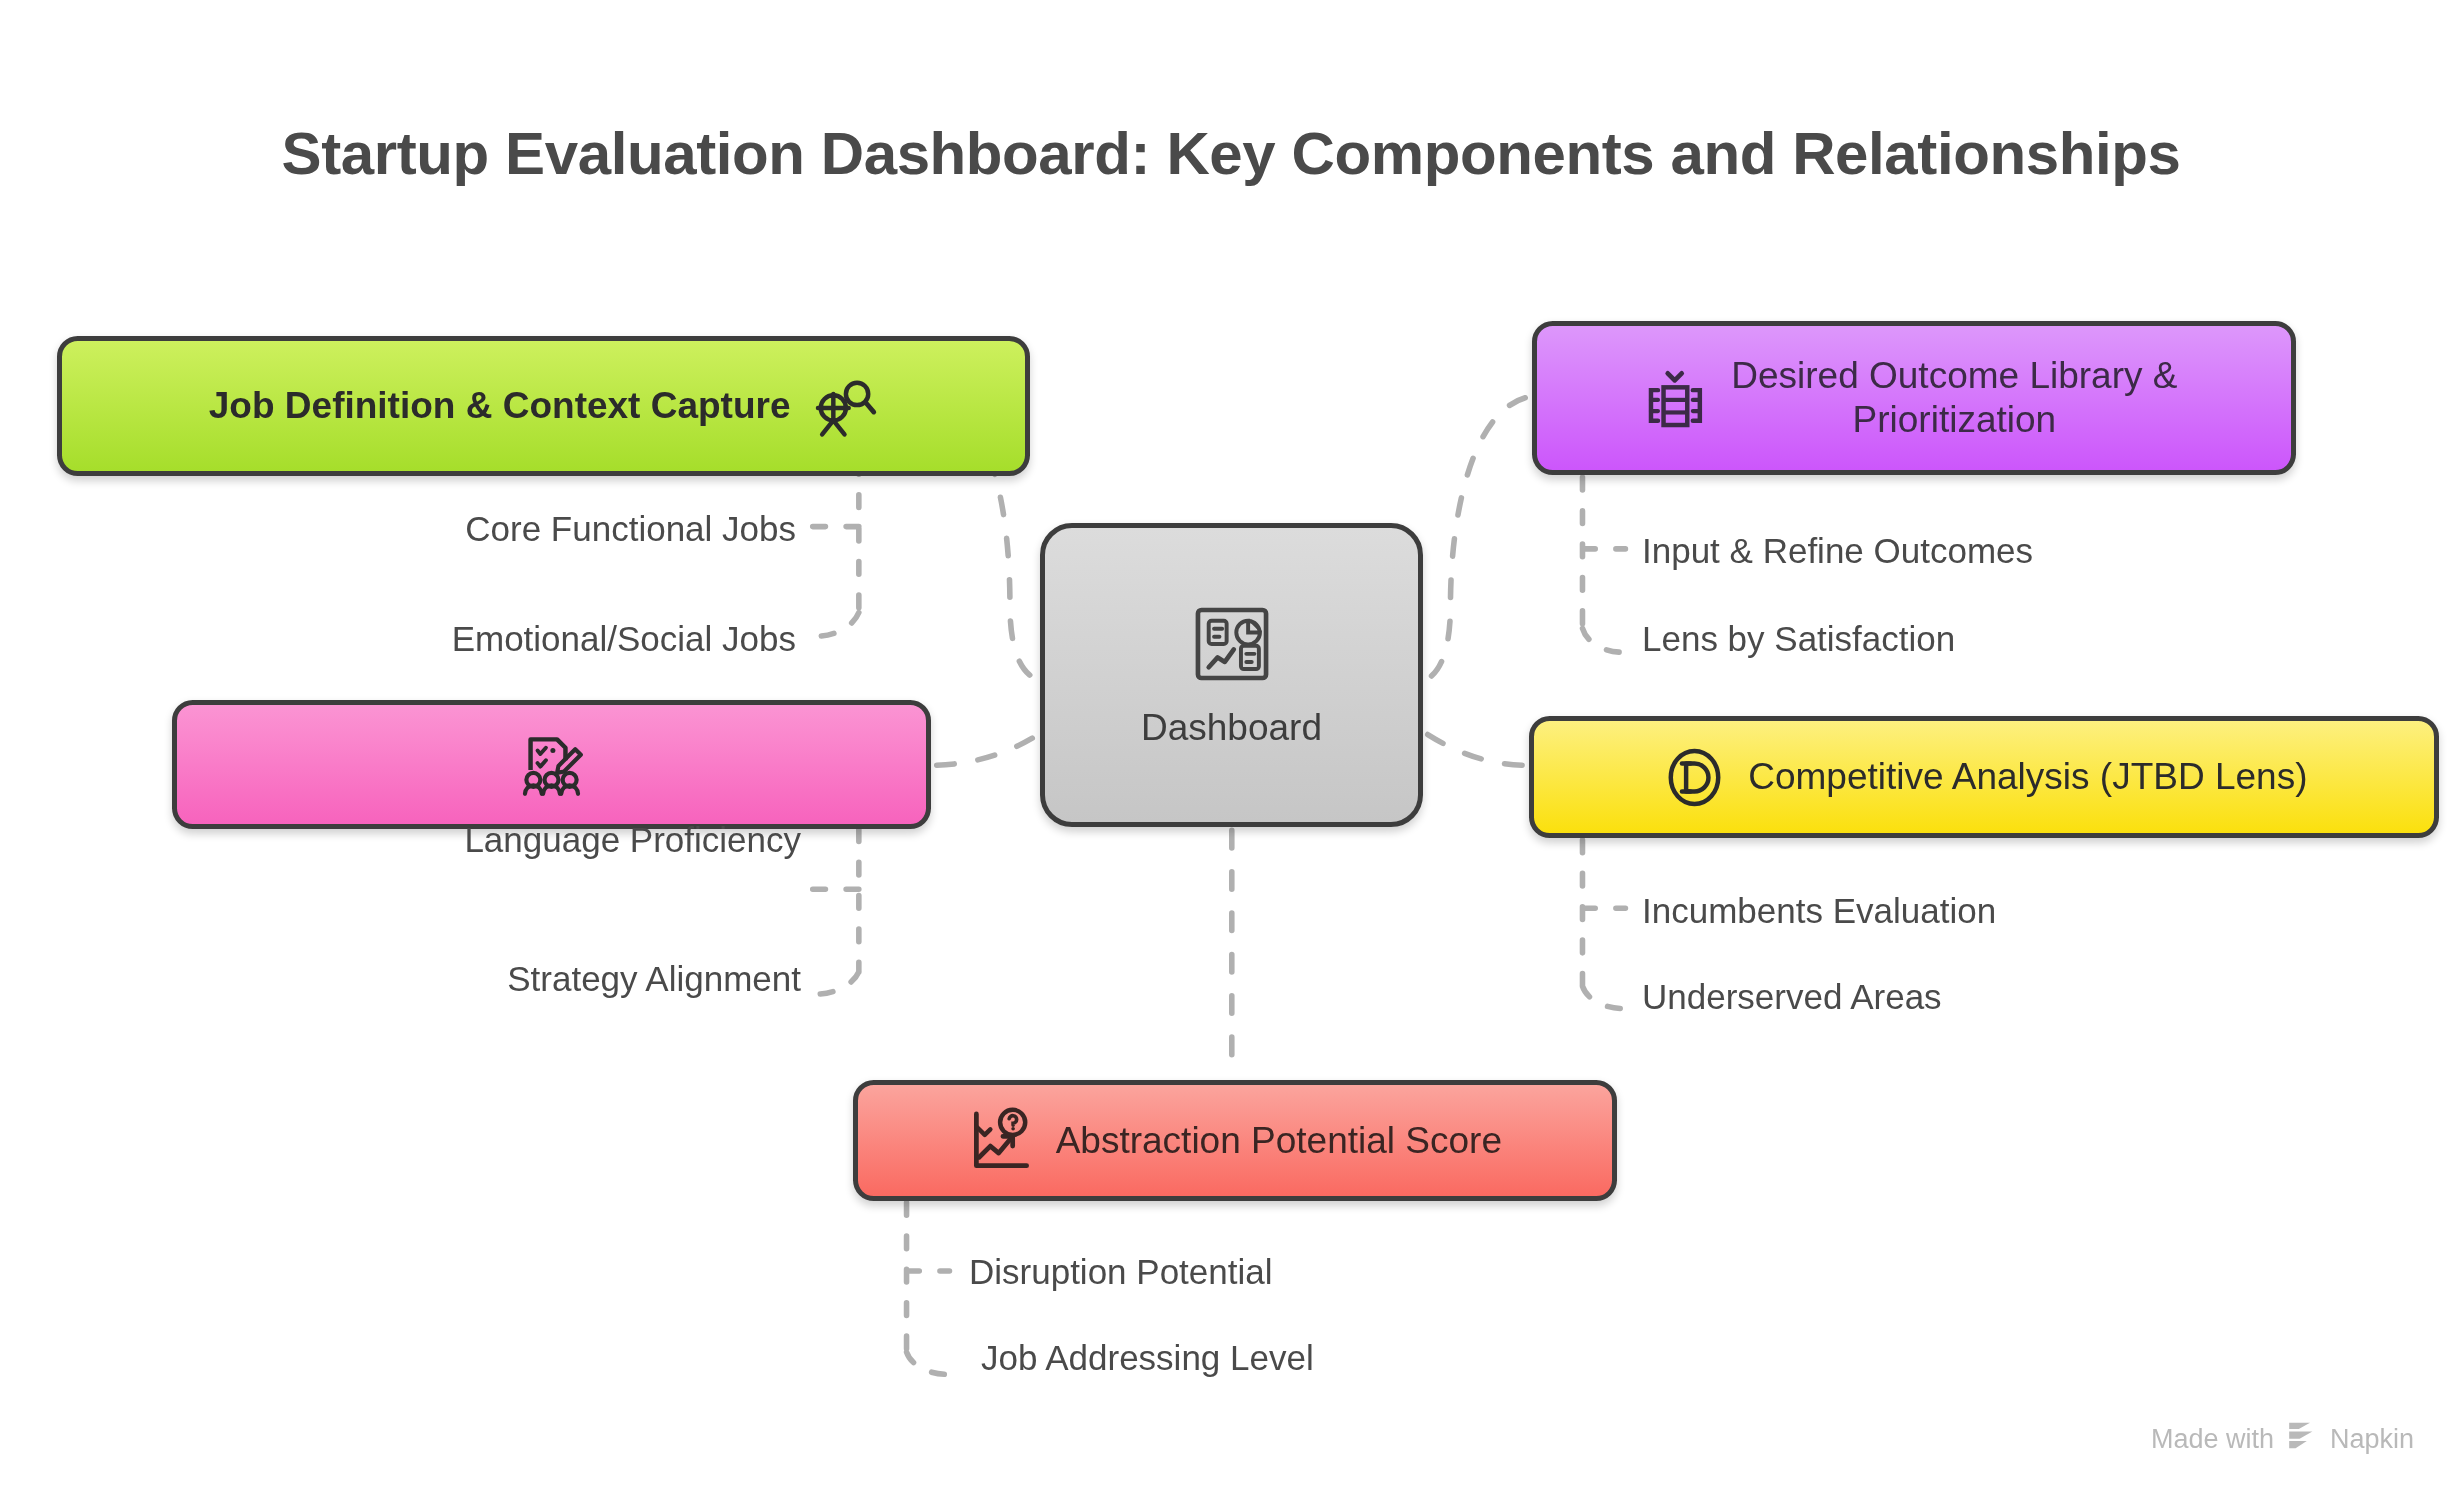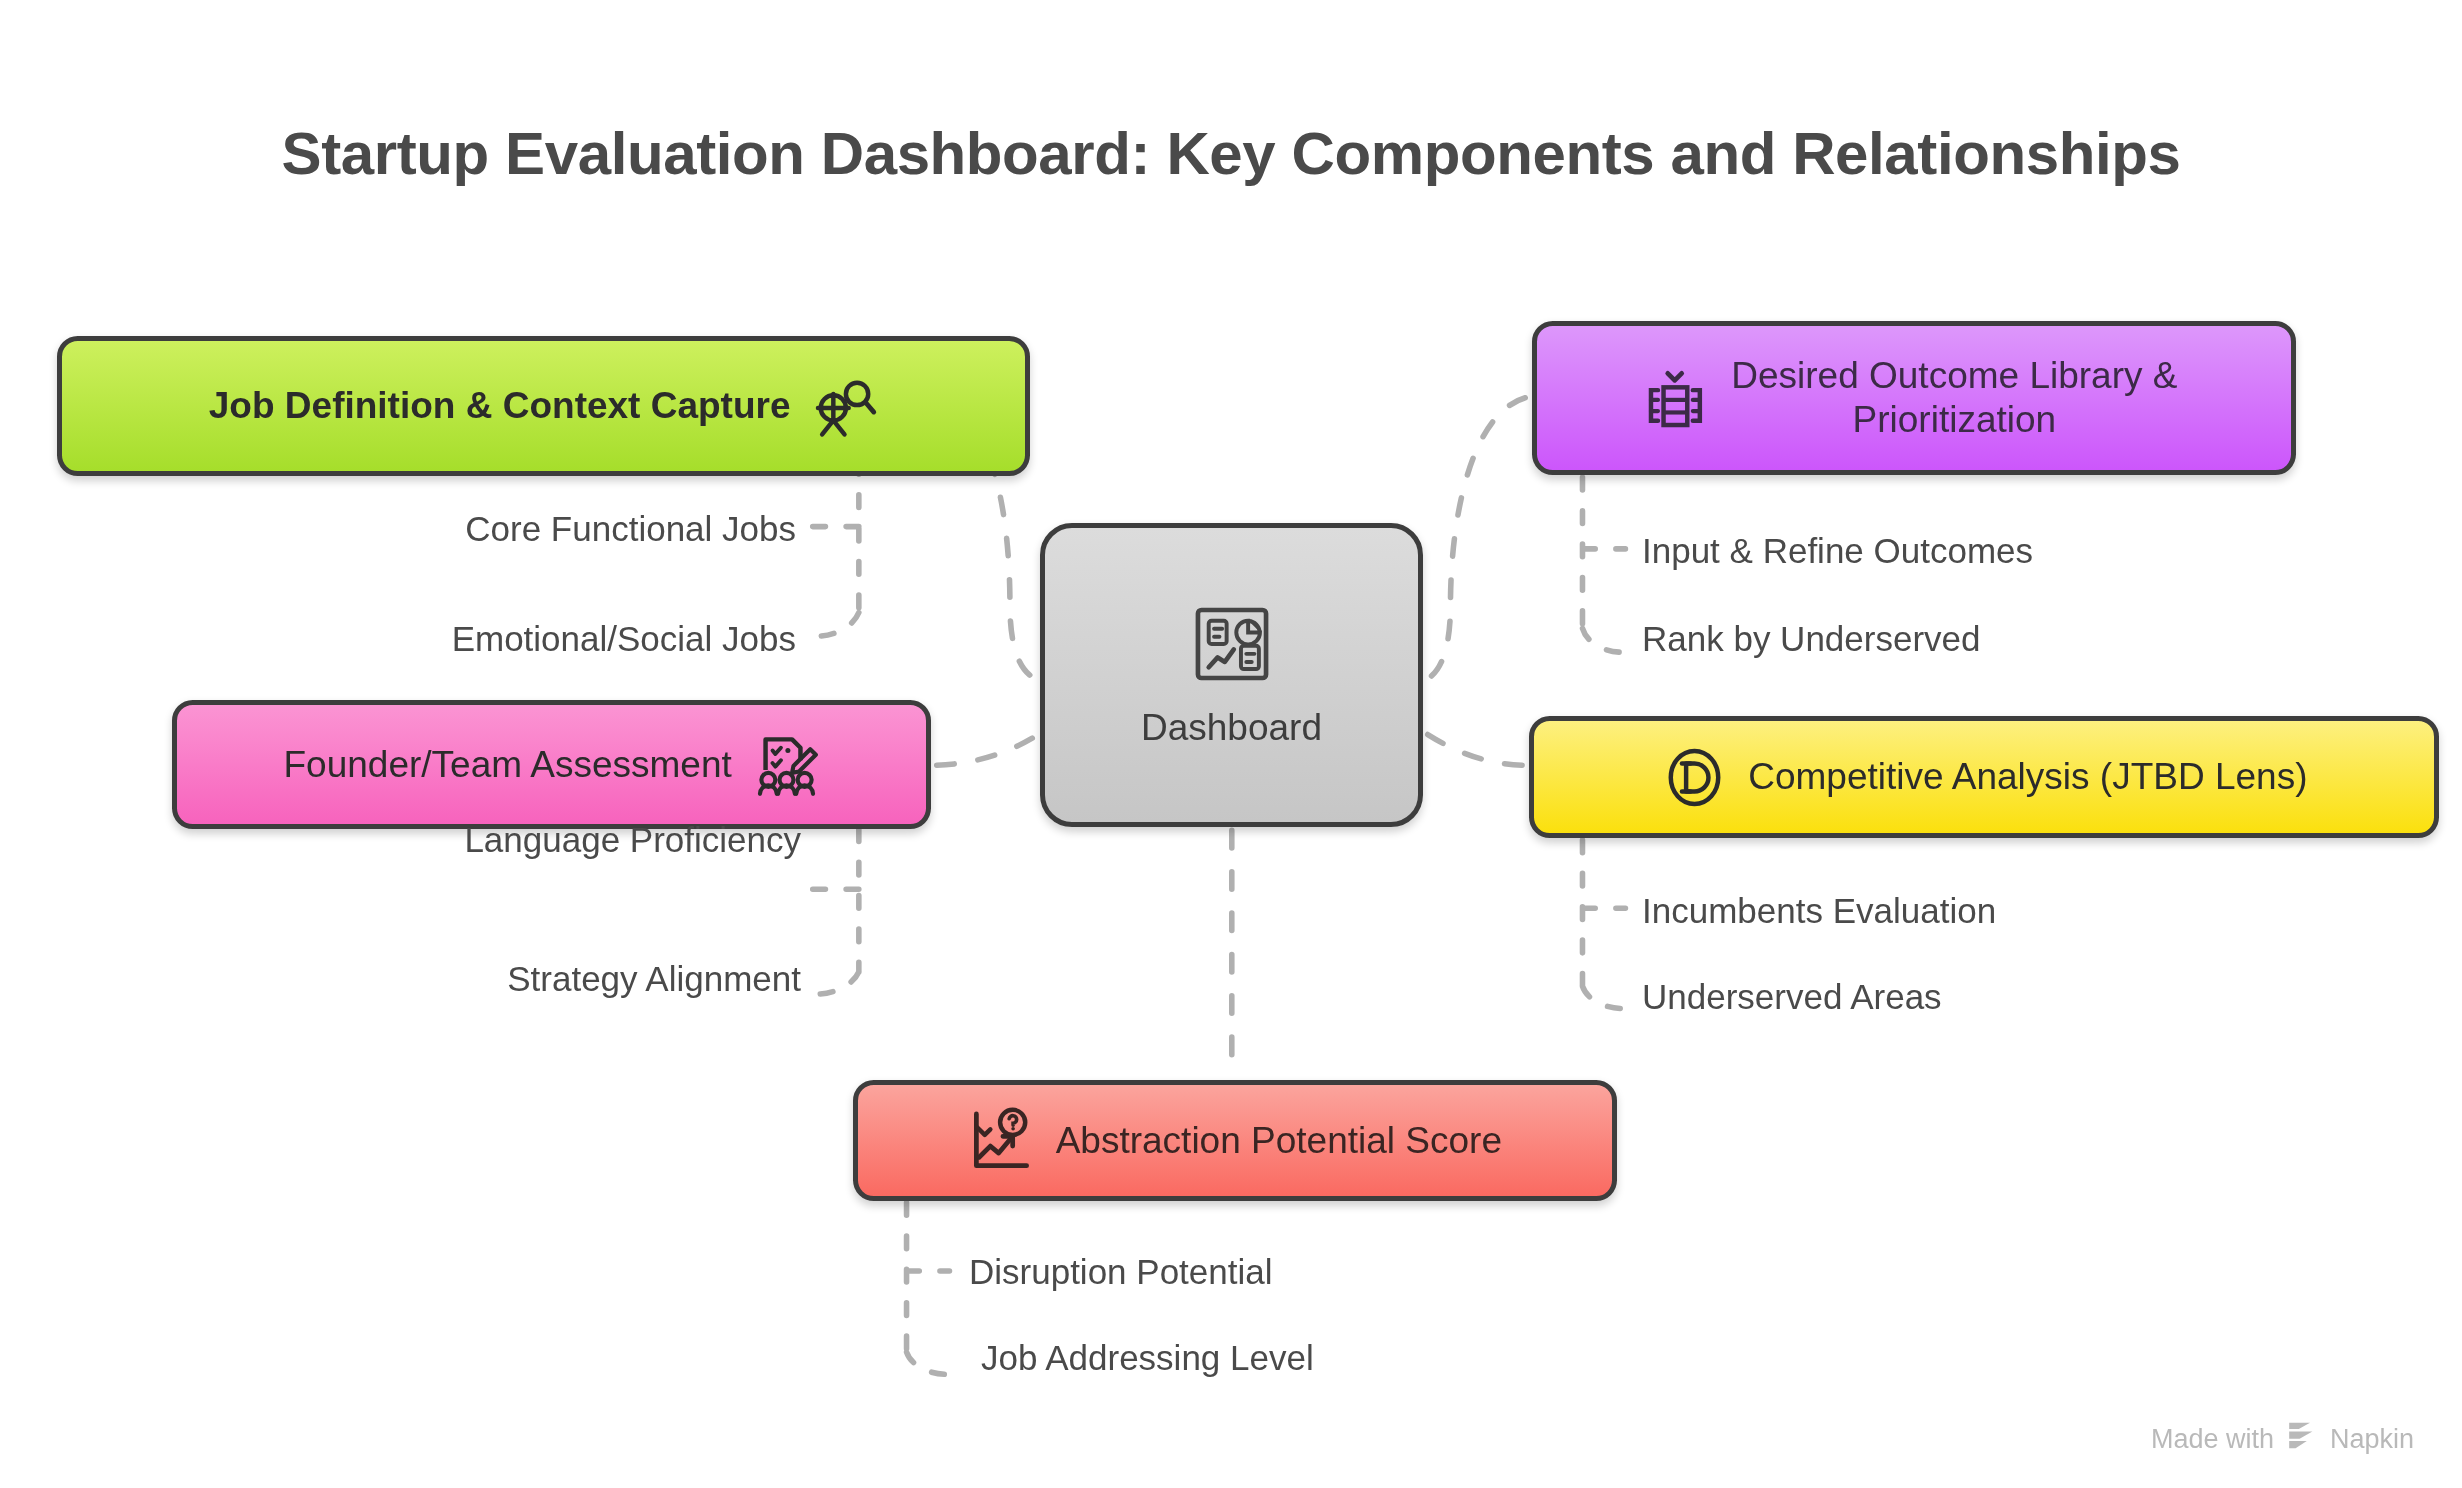--- a/index.html
+++ b/index.html
@@ -175,21 +175,20 @@
         <path d="M35 18 h5 v22 h-5" fill="none" stroke="#3c2a47" stroke-width="3.2" stroke-linecap="round"></path>
         <line x1="35" y1="25" x2="40" y2="25" stroke="#3c2a47" stroke-width="3" stroke-linecap="round"></line>
         <line x1="35" y1="33" x2="40" y2="33" stroke="#3c2a47" stroke-width="3" stroke-linecap="round"></line>
       </svg>
     </span>
     <span class="label">Desired Outcome Library &amp;
 Prioritization</span>
   </div>
 
   <div class="node" id="node-founder">
-    <span class="label">Founder/Team Assessment</span>
     <span class="ico">
       <svg width="67" height="67" viewBox="0 0 48 48">
         <path d="M9 28 V6 h19 l6 6 v9" fill="none" stroke="#2b2b2b" stroke-width="3.2" stroke-linejoin="round"></path>
         <polyline points="14,14 16,16.5 20,12" fill="none" stroke="#2b2b2b" stroke-width="2.8" stroke-linecap="round" stroke-linejoin="round"></polyline>
         <circle cx="25" cy="14" r="1.8" fill="#2b2b2b"></circle>
         <polyline points="14,23 16,25.5 20,21" fill="none" stroke="#2b2b2b" stroke-width="2.8" stroke-linecap="round" stroke-linejoin="round"></polyline>
         <path d="M41 13 L45 17 L33 29 L28 30 L29 25 Z" fill="none" stroke="#2b2b2b" stroke-width="3" stroke-linejoin="round"></path>
         <circle cx="11" cy="35" r="5" fill="none" stroke="#2b2b2b" stroke-width="3"></circle>
         <path d="M5 45 a6 6 0 0 1 12 0" fill="none" stroke="#2b2b2b" stroke-width="3" stroke-linecap="round"></path>
         <circle cx="24" cy="35" r="5" fill="none" stroke="#2b2b2b" stroke-width="3"></circle>
@@ -227,21 +226,21 @@
     <span class="label">Abstraction Potential Score</span>
   </div>
 
   <div class="sub r" style="left:239px;top:509px;width:557px;">Core Functional Jobs</div>
   <div class="sub r" style="left:239px;top:619px;width:557px;">Emotional/Social Jobs</div>
 
   <div class="sub r" style="left:239px;top:820px;width:562px;">Language Proficiency</div>
   <div class="sub r" style="left:239px;top:959px;width:562px;">Strategy Alignment</div>
 
   <div class="sub" style="left:1642px;top:531px;">Input &amp; Refine Outcomes</div>
-  <div class="sub" style="left:1642px;top:619px;">Rank by Underserved</div>
+  <div class="sub" style="left:1642px;top:619px;">Lens by Satisfaction</div>
 
   <div class="sub" style="left:1642px;top:891px;">Incumbents Evaluation</div>
   <div class="sub" style="left:1642px;top:977px;">Underserved Areas</div>
 
   <div class="sub" style="left:969px;top:1252px;">Disruption Potential</div>
   <div class="sub" style="left:981px;top:1338px;">Job Addressing Level</div>
 
   <div class="footer">
     <span>Made with</span>
     <span class="nlogo">

